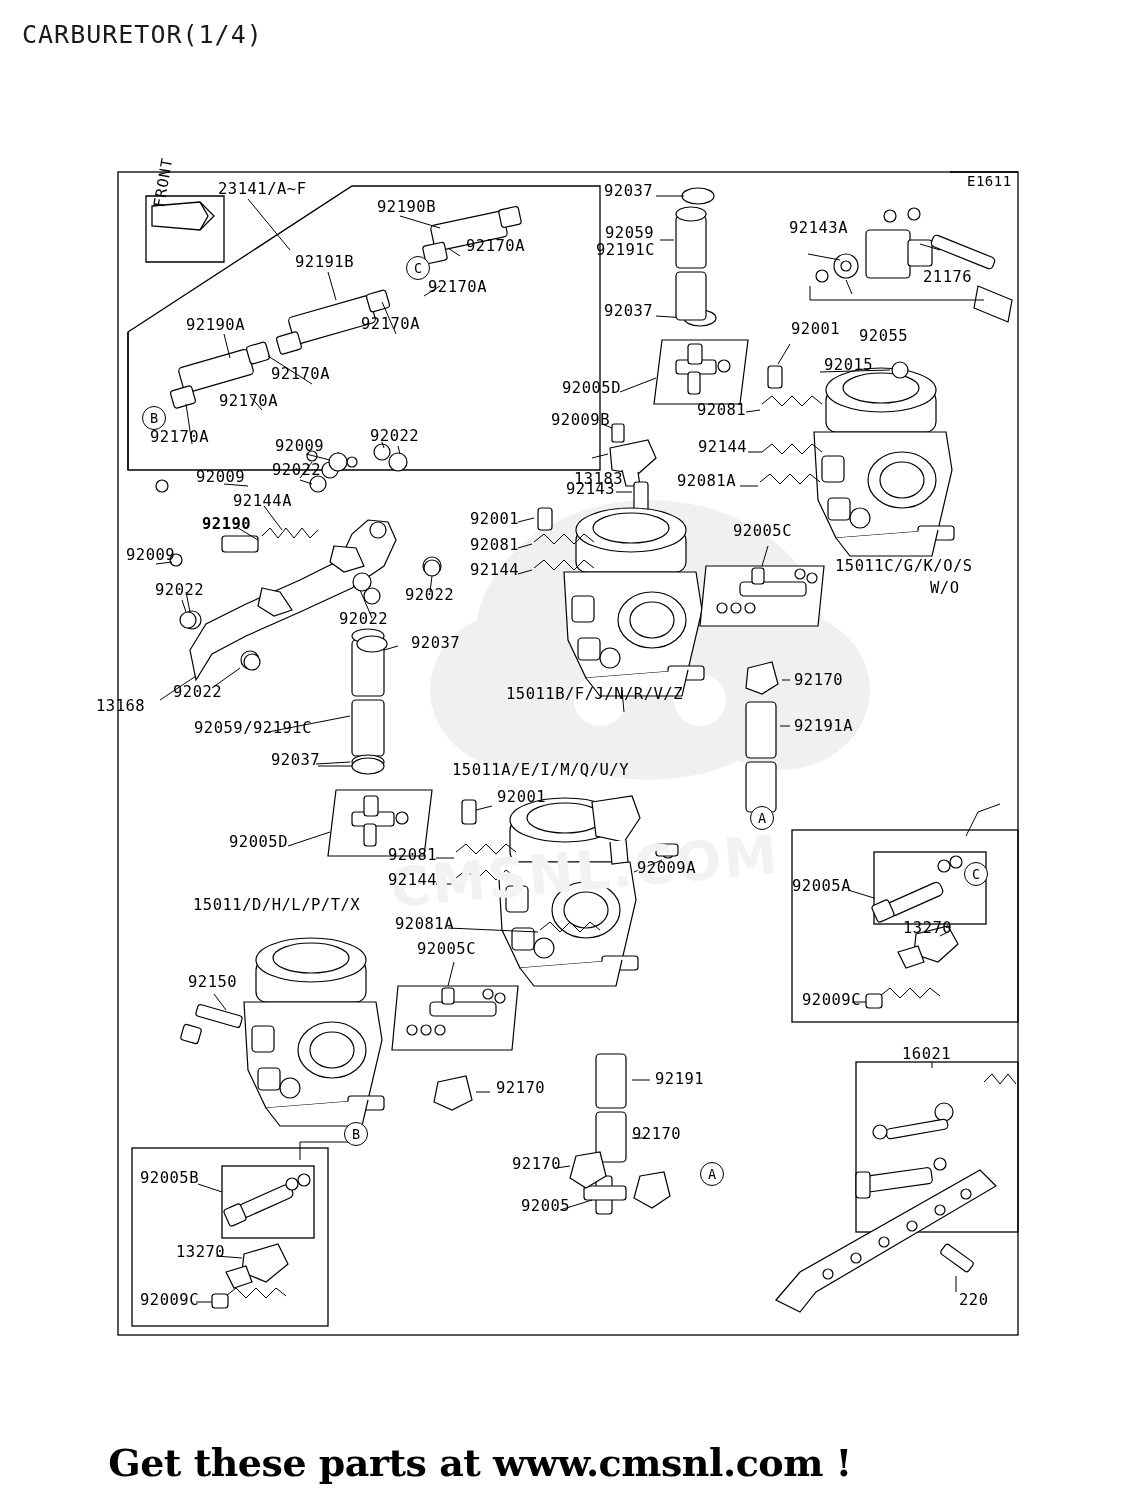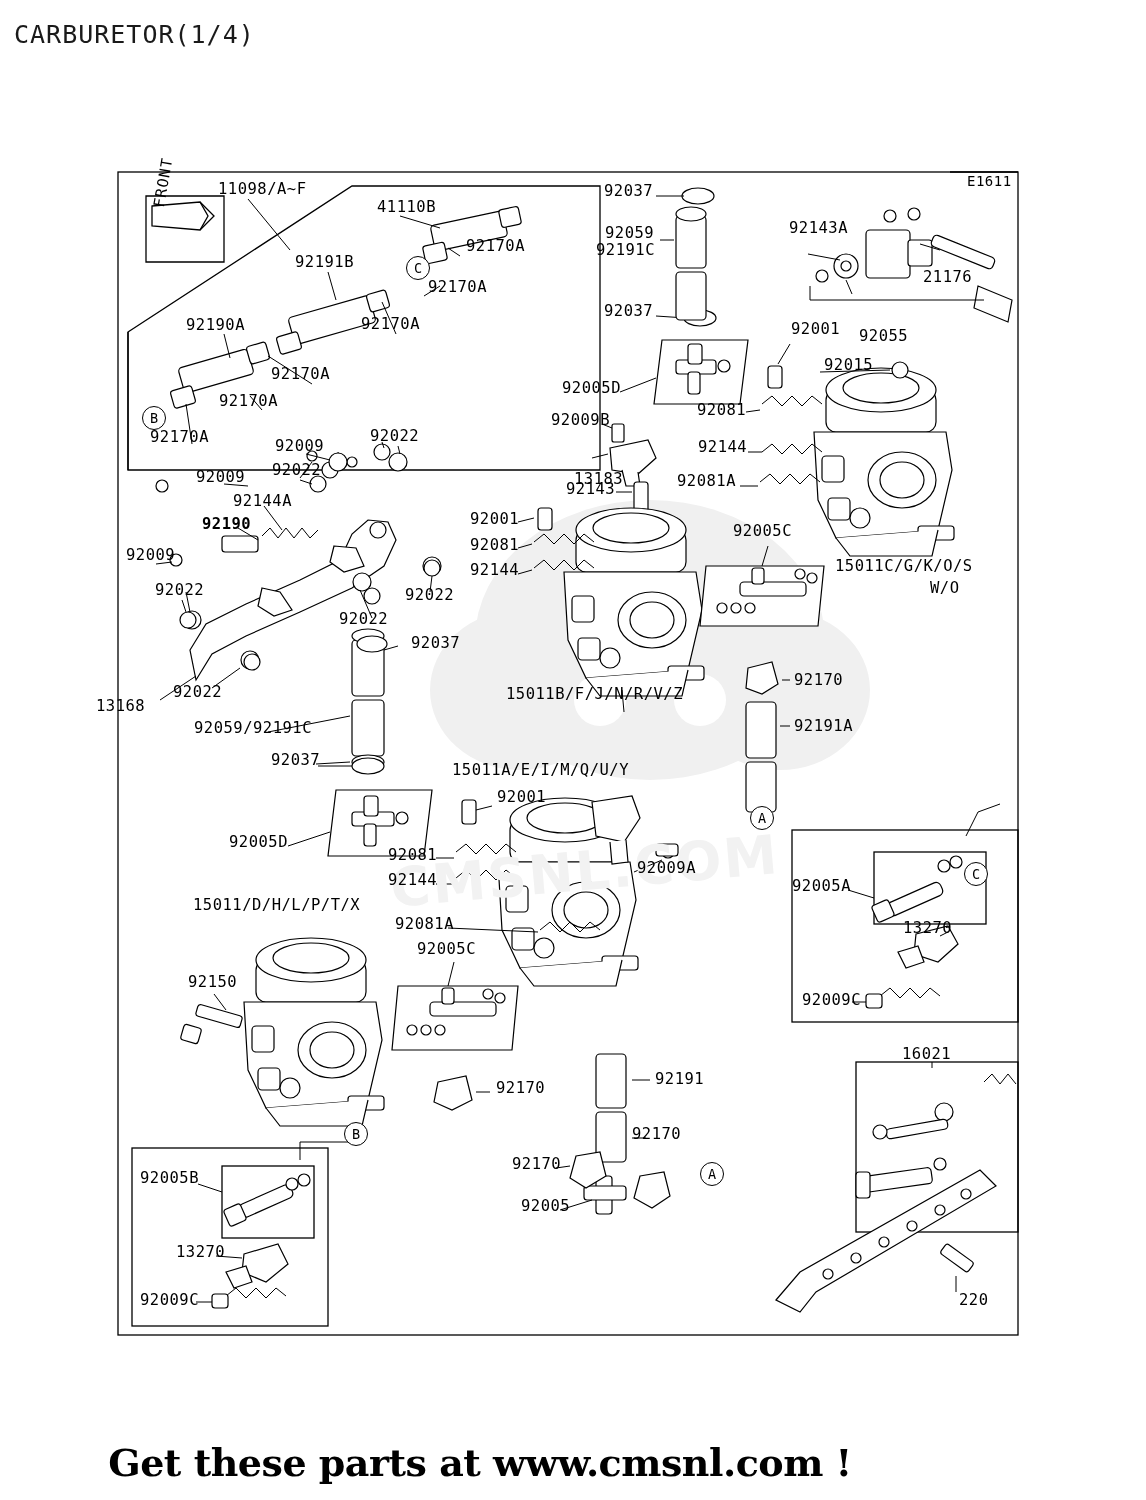--- a/index.html
+++ b/index.html
@@ -10,21 +10,21 @@
   body {
     width: 1146px;
     height: 1500px;
     position: relative;
     font-family: "DejaVu Sans Mono", monospace;
     color: #000000;
     overflow: hidden;
   }
   #page-title {
     position: absolute;
-    left: 14px;
+    left: 22px;
     top: 20px;
     font-size: 25px;
     letter-spacing: 1px;
     color: #1a1a1a;
     font-family: "DejaVu Sans Mono", monospace;
   }
   #diagram-area {
     position: absolute;
     left: 0;
     top: 0;
@@ -504,22 +504,22 @@
     </g>
     <line x1="398" y1="446" x2="400" y2="454" class="stt"></line>
     <line x1="300" y1="480" x2="312" y2="484" class="stt"></line>
     <line x1="224" y1="484" x2="248" y2="486" class="stt"></line>
     <line x1="306" y1="454" x2="330" y2="460" class="stt"></line>
     <line x1="156" y1="564" x2="172" y2="562" class="stt"></line>
     <line x1="182" y1="600" x2="186" y2="612" class="stt"></line>
 
   </svg>
 
-  <div class="lbl" style="left:218px;top:182px;">11098/A~F</div>
-  <div class="lbl" style="left:377px;top:200px;">41110B</div>
+  <div class="lbl" style="left:218px;top:182px;">23141/A~F</div>
+  <div class="lbl" style="left:377px;top:200px;">92190B</div>
   <div class="lbl" style="left:604px;top:184px;">92037</div>
   <div class="lbl" style="left:789px;top:221px;">92143A</div>
   <div class="lbl" style="left:923px;top:230px;margin-top:40px;">21176</div>
   <div class="lbl" style="left:605px;top:226px;">92059</div>
   <div class="lbl" style="left:596px;top:243px;">92191C</div>
   <div class="lbl" style="left:466px;top:239px;">92170A</div>
   <div class="lbl" style="left:295px;top:255px;">92191B</div>
   <div class="lbl" style="left:428px;top:280px;">92170A</div>
   <div class="lbl" style="left:859px;top:293px;margin-top:36px;">92055</div>
   <div class="lbl" style="left:186px;top:318px;">92190A</div>

